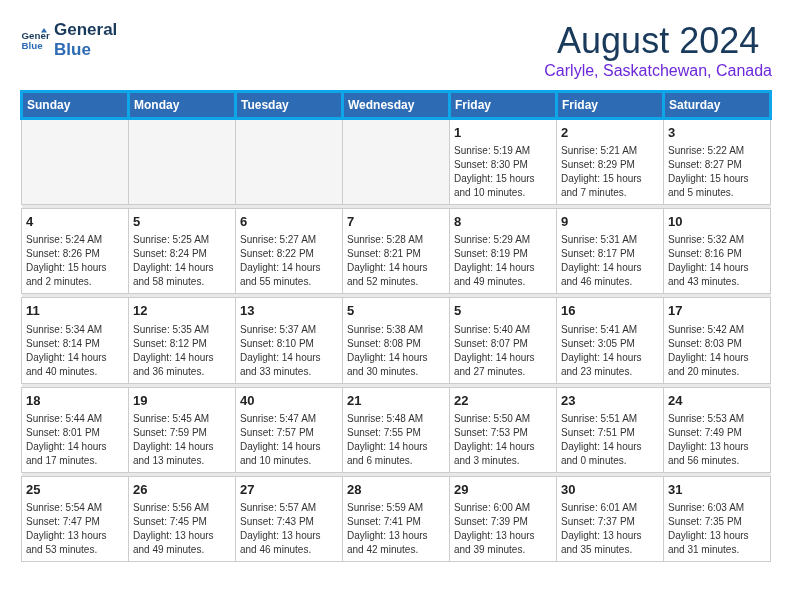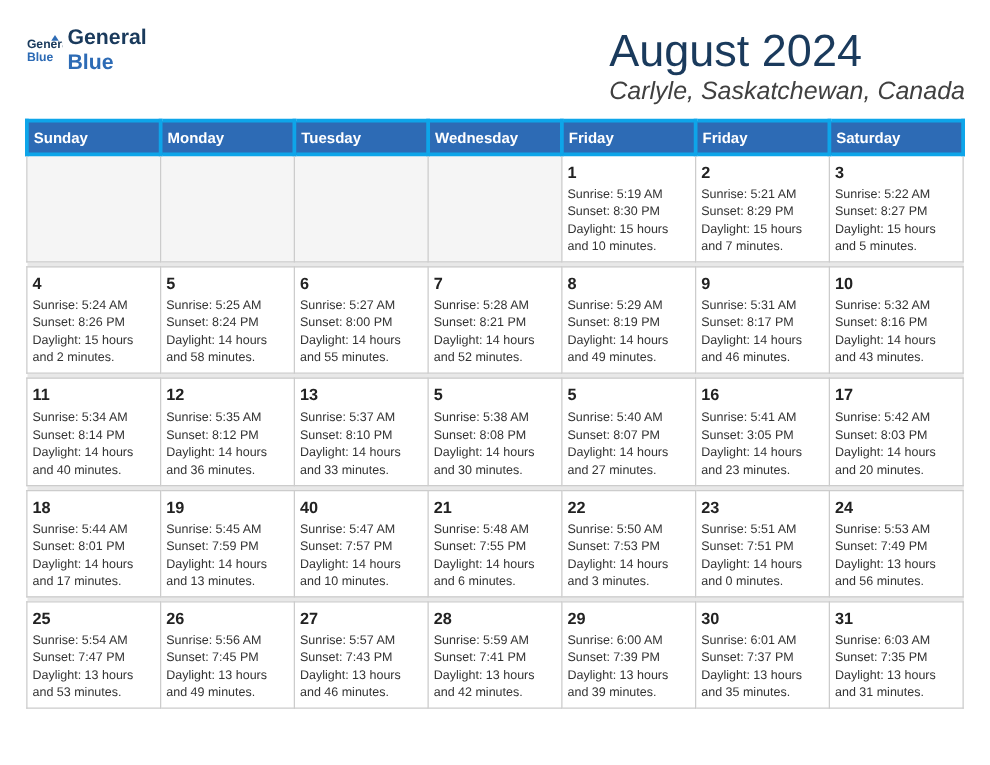--- a/index.html
+++ b/index.html
@@ -19,31 +19,30 @@
     .logo {
       display: flex;
       align-items: center;
       gap: 4px;
     }
     .logo-icon {
       width: 30px;
       height: 30px;
     }
     .title-block {
-      text-align: left;
+      text-align: center;
     }
     .month-title {
       font-size: 36px;
       color: #1a3a5c;
       font-weight: normal;
     }
     .location-title {
-      font-size: 20px;
-      color: #404040;
-      font-style: italic;
+      font-size: 16px;
+      color: #6d28d9;
     }
     .calendar {
       width: 100%;
       border-collapse: collapse;
       font-size: 10.5px;
     }
     .calendar th {
       background: #2d6bb5;
       color: #fff;
       padding: 5px 4px;
@@ -153,21 +152,21 @@
         <td>
           <span class="day-number">5</span>
           <div class="day-info">Sunrise: 5:25 AM
 Sunset: 8:24 PM
 Daylight: 14 hours
 and 58 minutes.</div>
         </td>
         <td>
           <span class="day-number">6</span>
           <div class="day-info">Sunrise: 5:27 AM
-Sunset: 8:00 PM
+Sunset: 8:22 PM
 Daylight: 14 hours
 and 55 minutes.</div>
         </td>
         <td>
           <span class="day-number">7</span>
           <div class="day-info">Sunrise: 5:28 AM
 Sunset: 8:21 PM
 Daylight: 14 hours
 and 52 minutes.</div>
         </td>

